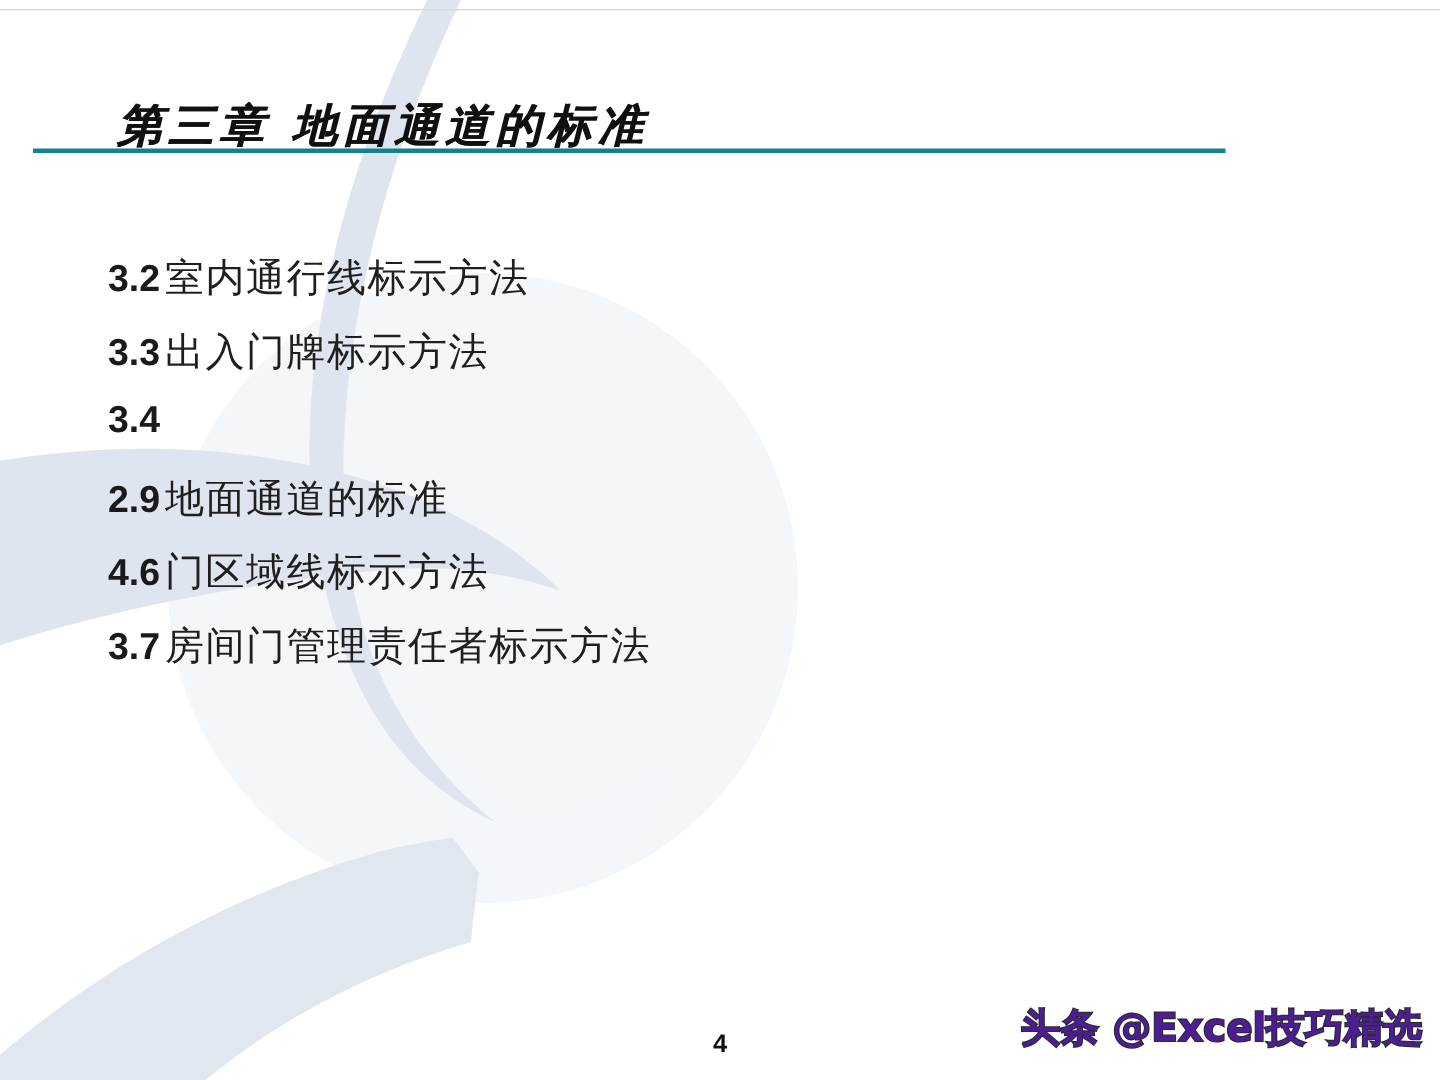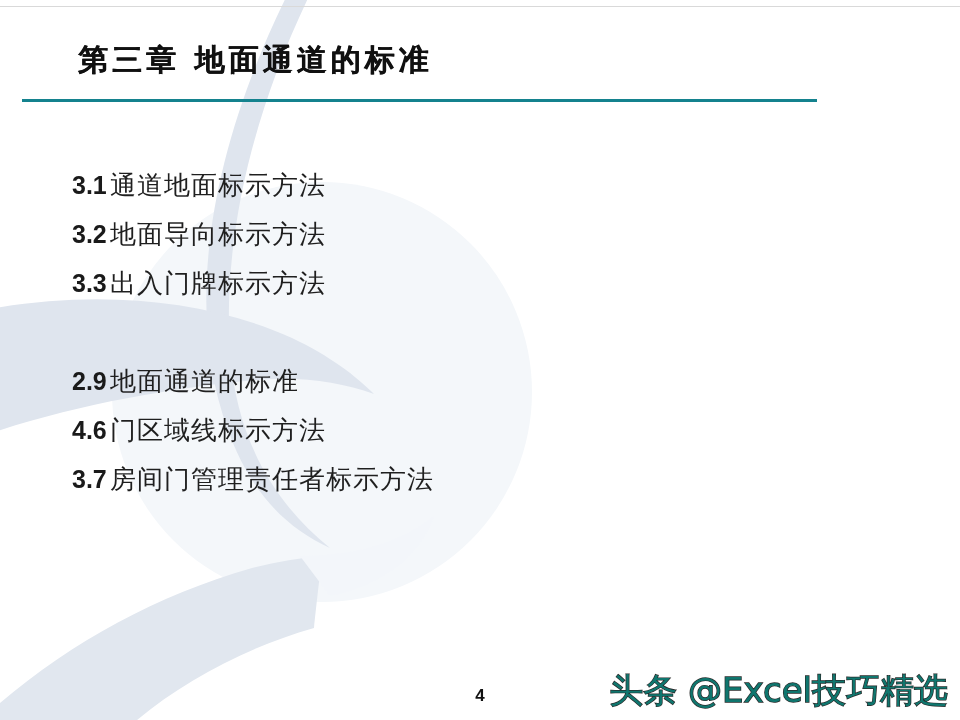--- a/index.html
+++ b/index.html
@@ -35,24 +35,25 @@
     width: 960px;
     height: 1px;
     background: #d9d9d9;
     z-index: 1;
   }
 
   
   .slide-title {
     position: absolute;
     left: 78px;
-    top: 40px;
+    top: 64px;
     font-family: "DejaVu Sans", "Liberation Sans", sans-serif;
     font-size: 30px;
     font-weight: 700;
+    font-style: italic;
     letter-spacing: 4px;
     color: #101010;
     white-space: nowrap;
     z-index: 3;
     text-shadow: 0.6px 0 0 #101010;
   }
   .title-rule {
     position: absolute;
     left: 22px;
     top: 99px;
@@ -105,23 +106,23 @@
     font-size: 17px;
     font-weight: 700;
     color: #111111;
     z-index: 3;
   }
   .watermark {
     position: absolute;
     right: 12px;
     top: 668px;
     font-family: "DejaVu Sans", "Liberation Sans", sans-serif;
-    font-size: 34px;
-    font-weight: 400;
-    color: #0f766e;
+    font-size: 26px;
+    font-weight: 700;
+    color: #4c1d95;
     -webkit-text-stroke: 1.4px #2b2b2b;
     paint-order: stroke fill;
     letter-spacing: 0px;
     white-space: nowrap;
     z-index: 4;
   }
 </style>
 </head>
 <body>
 
@@ -165,36 +166,33 @@
     </g>
   </svg>
 
   <div class="top-hairline"></div>
 
   <div class="slide-title">第三章  地面通道的标准</div>
   <div class="title-rule"></div>
 
   <div class="agenda">
 
-    <div class="agenda-row">
-      <span class="agenda-num">3.1</span>
-      <span class="agenda-text">通道地面标示方法</span>
-    </div>
 
     <div class="agenda-row">
       <span class="agenda-num">3.2</span>
-      <span class="agenda-text">地面导向标示方法</span>
+      <span class="agenda-text">室内通行线标示方法</span>
     </div>
 
     <div class="agenda-row">
       <span class="agenda-num">3.3</span>
       <span class="agenda-text">出入门牌标示方法</span>
     </div>
 
     <div class="agenda-row">
+      <span class="agenda-num">3.4</span>
     </div>
 
     <div class="agenda-row">
       <span class="agenda-num">2.9</span>
       <span class="agenda-text">地面通道的标准</span>
     </div>
 
     <div class="agenda-row">
       <span class="agenda-num">4.6</span>
       <span class="agenda-text">门区域线标示方法</span>

